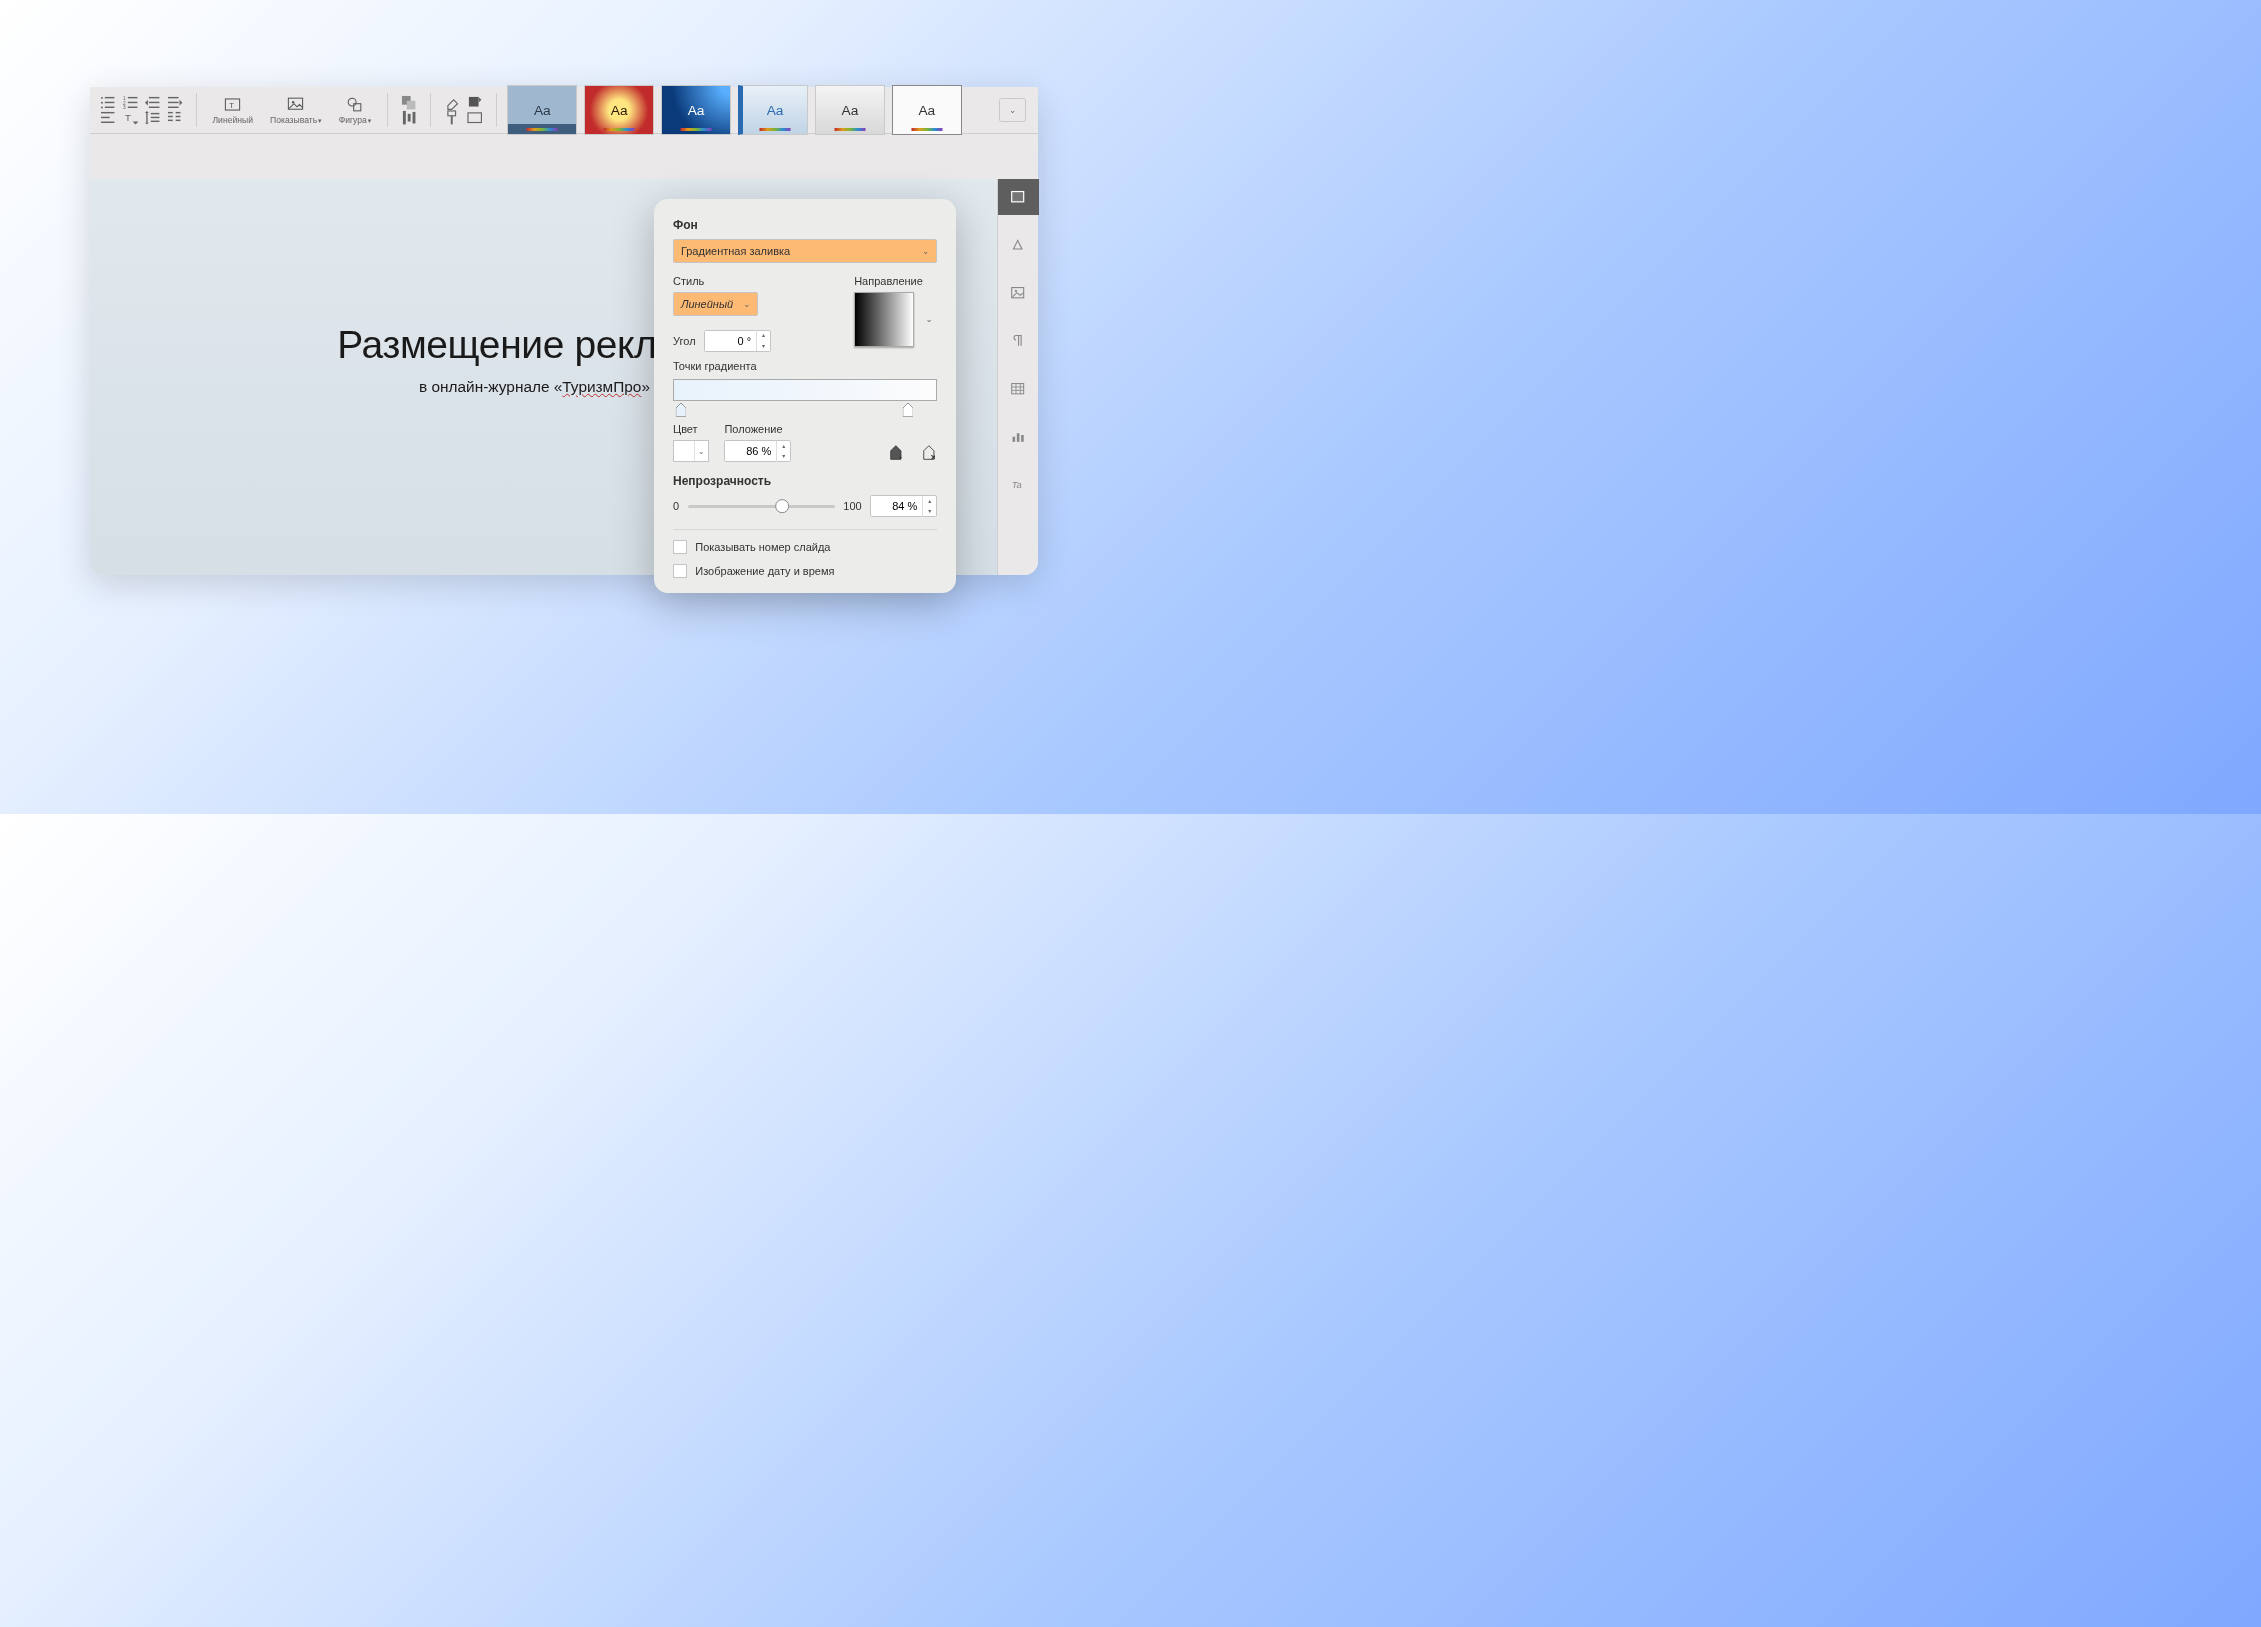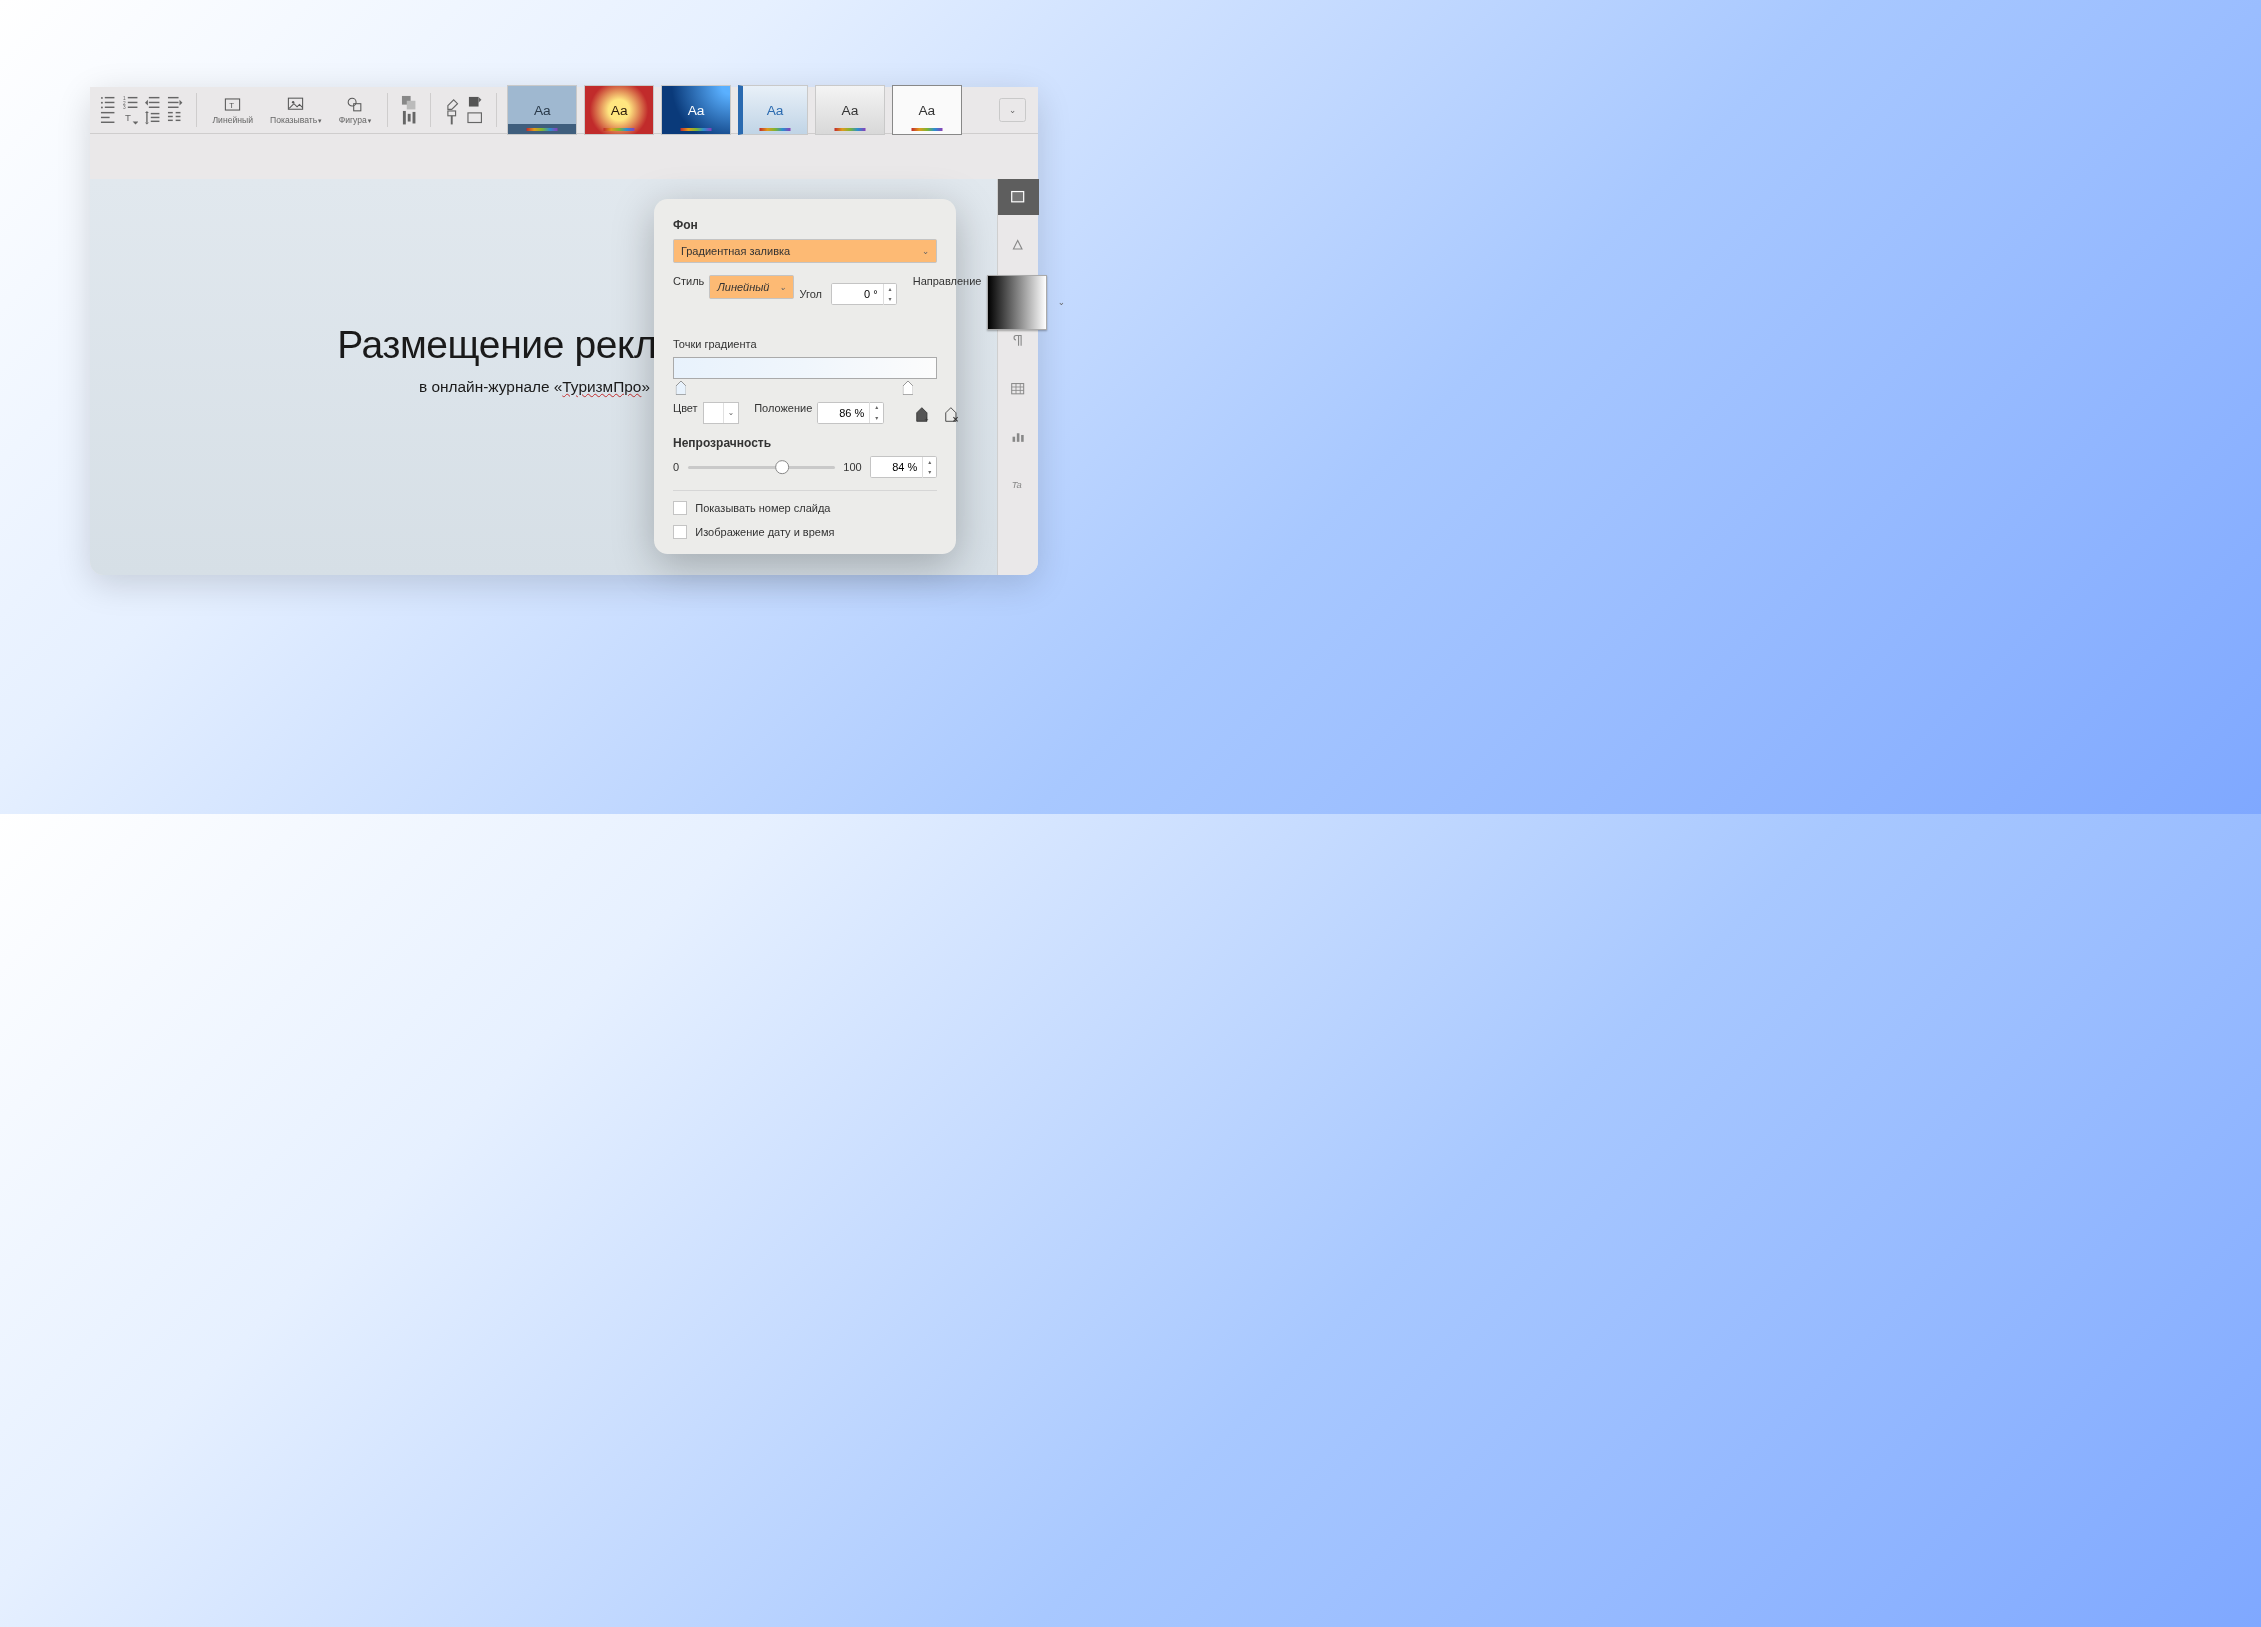--- a/index.html
+++ b/index.html
@@ -202,21 +202,21 @@
     background: #fdba74;
     padding: 0 6.9px;
     display: flex;
     align-items: center;
     justify-content: space-between;
     font-size: 11px;
     cursor: pointer;
     margin-bottom: 12px;
   }
   .row { display: flex; align-items: flex-start; gap: 15.4px; margin-bottom: 8.6px;}
-  .col { display: flex; flex-direction: row; gap: 5.1px; }
+  .col { display: flex; flex-direction: column; gap: 5.1px; }
   .label { font-size: 11px; color: #333; }
   .spinner {
     display: flex; align-items: center;
     height: 22px;
     border: 0.9px solid #c4c4c4;
     background: #fff;
     border-radius: 1.7px;
   }
   .spinner input {
     width: 51px; border: none; outline: none;

